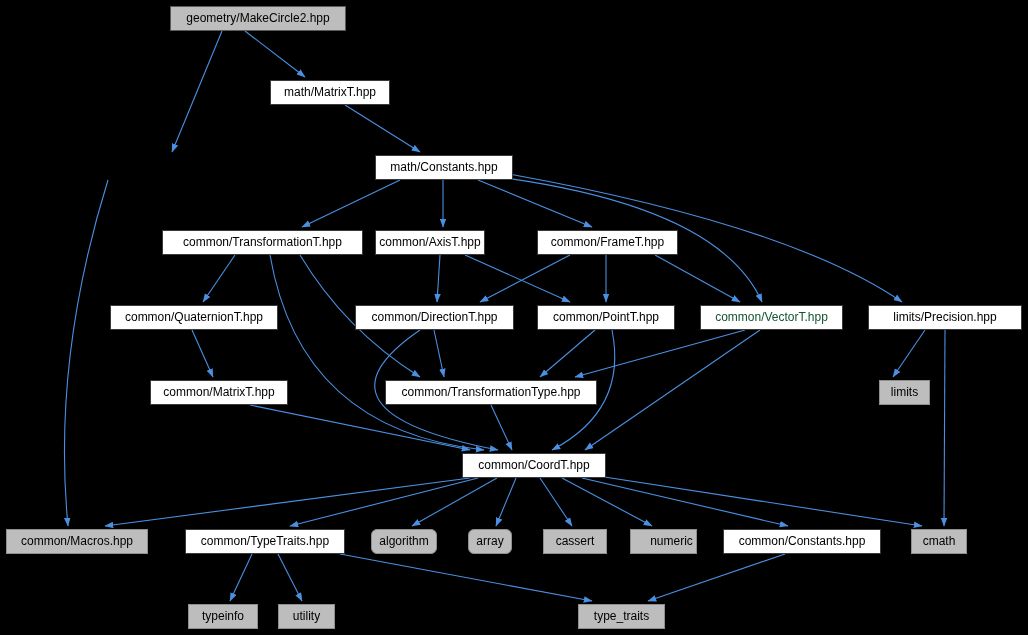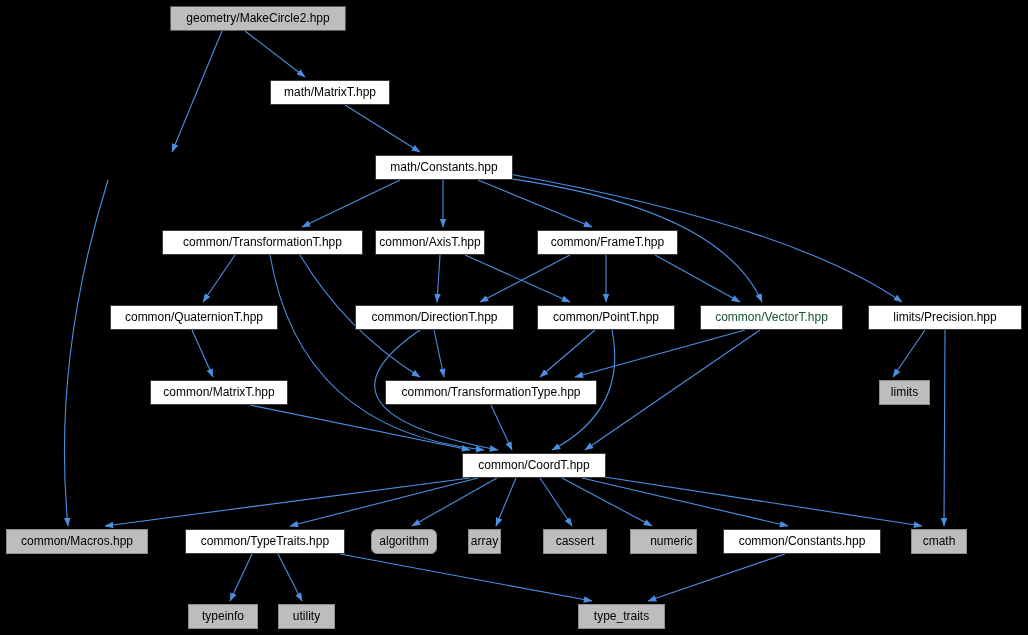--- a/index.html
+++ b/index.html
@@ -107,21 +107,21 @@
     <div class="node doc" style="left: 537px; top: 305px; width: 138px; color: rgb(0, 0, 0);">common/PointT.hpp</div>
     <div class="node doc" style="left: 700px; top: 305px; width: 143px; color: #14532d;">common/VectorT.hpp</div>
     <div class="node doc" style="left: 868px; top: 305px; width: 154px; color: rgb(0, 0, 0);">limits/Precision.hpp</div>
     <div class="node doc" style="left: 150px; top: 380px; width: 138px; color: rgb(0, 0, 0);">common/MatrixT.hpp</div>
     <div class="node doc" style="left: 385px; top: 380px; width: 212px; color: rgb(0, 0, 0);">common/TransformationType.hpp</div>
     <div class="node leaf" style="left: 855px; top: 380px; width: 51px; color: rgb(0, 0, 0); margin-left: 24px;">limits</div>
     <div class="node doc" style="left: 462px; top: 453px; width: 144px; color: rgb(0, 0, 0);">common/CoordT.hpp</div>
     <div class="node leaf" style="left: 6px; top: 529px; width: 142px; color: rgb(0, 0, 0);">common/Macros.hpp</div>
     <div class="node doc" style="left: 185px; top: 529px; width: 160px; color: rgb(0, 0, 0);">common/TypeTraits.hpp</div>
     <div class="node leaf" style="left: 371px; top: 529px; width: 66px; color: rgb(0, 0, 0); border-radius: 6px;">algorithm</div>
-    <div class="node leaf" style="left: 468px; top: 529px; width: 33px; color: rgb(0, 0, 0);">array</div>
+    <div class="node leaf" style="left: 468px; top: 529px; width: 44px; color: rgb(0, 0, 0); border-radius: 6px;">array</div>
     <div class="node leaf" style="left: 543px; top: 529px; width: 64px; color: rgb(0, 0, 0);">cassert</div>
     <div class="node leaf" style="left: 630px; top: 529px; width: 67px; color: rgb(0, 0, 0); padding-left: 16px;">numeric</div>
     <div class="node doc" style="left: 723px; top: 529px; width: 158px; color: rgb(0, 0, 0);">common/Constants.hpp</div>
     <div class="node leaf" style="left: 911px; top: 529px; width: 56px; color: rgb(0, 0, 0);">cmath</div>
     <div class="node leaf" style="left: 188px; top: 604px; width: 70px; color: rgb(0, 0, 0);">typeinfo</div>
     <div class="node leaf" style="left: 278px; top: 604px; width: 57px; color: rgb(0, 0, 0);">utility</div>
     <div class="node leaf" style="left: 578px; top: 604px; width: 87px; color: rgb(0, 0, 0);">type_traits</div>
   </div>
 
 </body></html>

